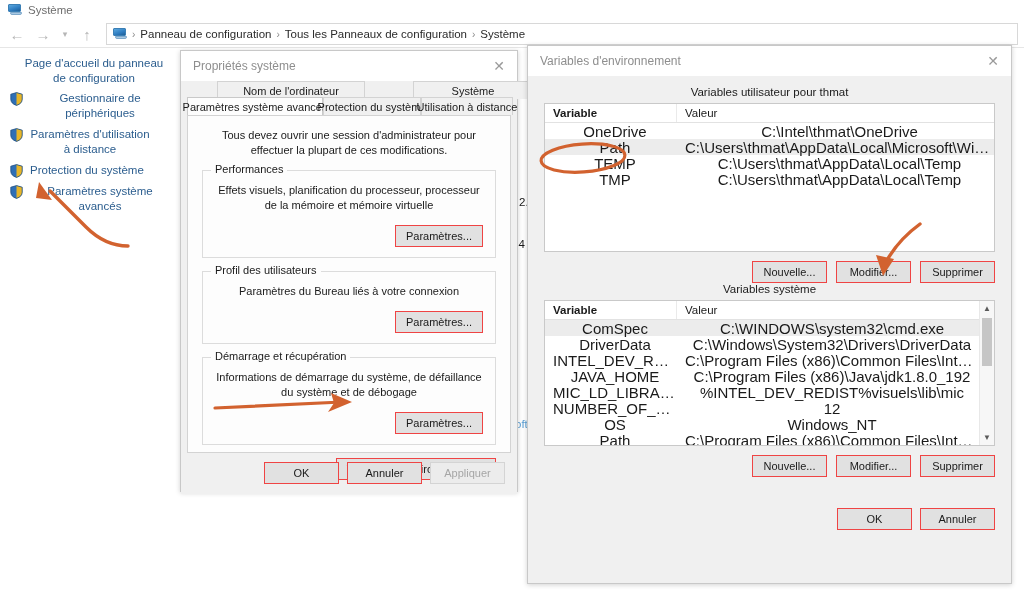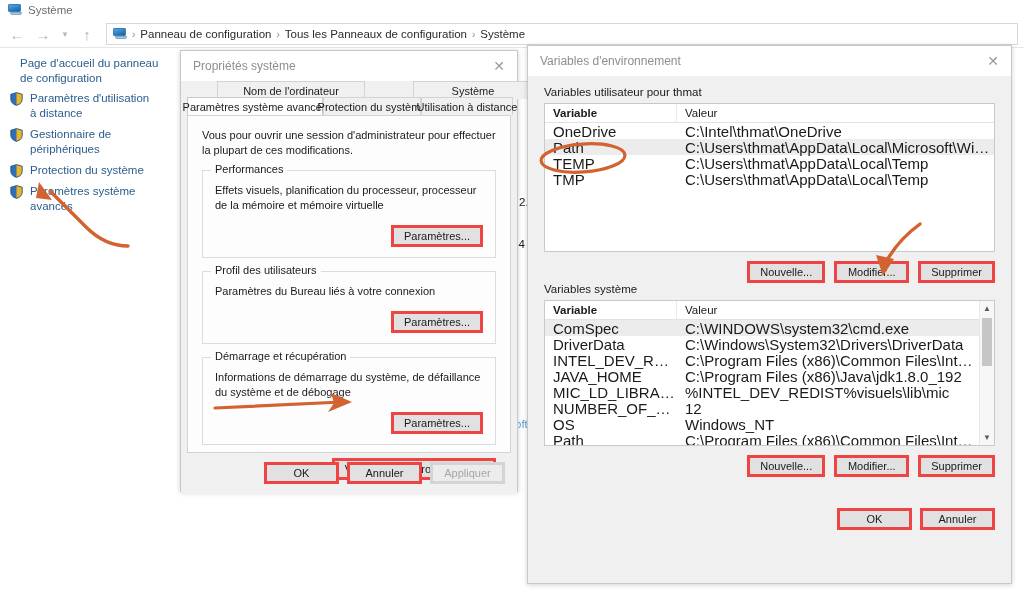--- a/index.html
+++ b/index.html
@@ -2,21 +2,21 @@
 <html><head>
 <meta charset="utf-8">
 <style>
   * { box-sizing: border-box; margin: 0; padding: 0; }
   html, body {
     width: 1024px; height: 592px;
     font-family: "Liberation Sans", sans-serif;
     background: #ffffff;
     overflow: hidden;
   }
-  #root { position: relative; width: 1024px; height: 592px; background: #fff; }
+  #root { position: relative; width: 1024px; height: 592px; background: #fff; text-align: center; }
 
   
   .win-title {
     position: absolute; left: 0; top: 0; width: 1024px; height: 20px;
     display: flex; align-items: center; gap: 6px; padding-left: 8px;
     font-size: 11.5px; color: #6d6d6d; background: #fff;
   }
   .pc-icon { width: 14px; height: 12px; position: relative; flex: 0 0 auto; }
   .pc-icon .scr {
     position: absolute; left: 0; top: 0; width: 13px; height: 8px;
@@ -103,21 +103,21 @@
   }
   .group-title {
     position: absolute; top: -8px; left: 8px; background: #fdfdfd;
     padding: 0 4px; font-size: 11px; color: #1a1a1a;
   }
   .group-text { font-size: 11px; color: #1a1a1a; line-height: 15px; }
   .group-btnrow { display: flex; justify-content: flex-end; margin-top: 12px; }
 
   .btn {
     min-width: 75px; height: 22px; padding: 0 10px; font-size: 11px; color: #1a1a1a;
-    background: #e1e1e1; border: 3px solid #ef4444;
+    background: #e1e1e1; border: 1px solid #ef4444;
     display: inline-flex; align-items: center; justify-content: center; white-space: nowrap;
   }
   .btn.disabled { color: #a6a6a6; background: #ececec; border-color: #d4d4d4; }
 
   .dlg-footer {
     display: flex; justify-content: flex-end; gap: 8px; padding: 9px 12px 10px 12px;
     background: #f0f0f0;
   }
 
   
@@ -203,32 +203,32 @@
     <div class="side-head">Page d'accueil du panneau de configuration</div>
 
     <div class="side-item">
       <span class="shield">
         <svg width="13" height="14" viewBox="0 0 13 14">
           <path d="M6.5 0.6 L12.2 2.2 L12.2 7.2 Q12.2 11.6 6.5 13.4 Q0.8 11.6 0.8 7.2 L0.8 2.2 Z" fill="#2f6fb5"></path>
           <path d="M6.5 0.6 L12.2 2.2 L12.2 7.2 Q12.2 11.6 6.5 13.4 Z" fill="#e8b628"></path>
           <path d="M6.5 0.6 L12.2 2.2 L12.2 7.2 Q12.2 11.6 6.5 13.4 Q0.8 11.6 0.8 7.2 L0.8 2.2 Z" fill="none" stroke="#1d4e82" stroke-width="0.8"></path>
         </svg>
       </span>
-      <span class="lbl" style="max-width:120px">Paramètres d'utilisation à distance</span>
+      <span class="lbl">Gestionnaire de périphériques</span>
     </div>
 
     <div class="side-item">
       <span class="shield">
         <svg width="13" height="14" viewBox="0 0 13 14">
           <path d="M6.5 0.6 L12.2 2.2 L12.2 7.2 Q12.2 11.6 6.5 13.4 Q0.8 11.6 0.8 7.2 L0.8 2.2 Z" fill="#2f6fb5"></path>
           <path d="M6.5 0.6 L12.2 2.2 L12.2 7.2 Q12.2 11.6 6.5 13.4 Z" fill="#e8b628"></path>
           <path d="M6.5 0.6 L12.2 2.2 L12.2 7.2 Q12.2 11.6 6.5 13.4 Q0.8 11.6 0.8 7.2 L0.8 2.2 Z" fill="none" stroke="#1d4e82" stroke-width="0.8"></path>
         </svg>
       </span>
-      <span class="lbl">Gestionnaire de périphériques</span>
+      <span class="lbl" style="max-width:120px">Paramètres d'utilisation à distance</span>
     </div>
 
     <div class="side-item">
       <span class="shield">
         <svg width="13" height="14" viewBox="0 0 13 14">
           <path d="M6.5 0.6 L12.2 2.2 L12.2 7.2 Q12.2 11.6 6.5 13.4 Q0.8 11.6 0.8 7.2 L0.8 2.2 Z" fill="#2f6fb5"></path>
           <path d="M6.5 0.6 L12.2 2.2 L12.2 7.2 Q12.2 11.6 6.5 13.4 Z" fill="#e8b628"></path>
           <path d="M6.5 0.6 L12.2 2.2 L12.2 7.2 Q12.2 11.6 6.5 13.4 Q0.8 11.6 0.8 7.2 L0.8 2.2 Z" fill="none" stroke="#1d4e82" stroke-width="0.8"></path>
         </svg>
       </span>
@@ -264,21 +264,21 @@
           <div class="tab top-tab" style="width:120px">Système</div>
         </div>
         <div class="tabrow bottom">
           <div class="tab sel" style="width:136px">Paramètres système avancés</div>
           <div class="tab" style="width:98px">Protection du système</div>
           <div class="tab" style="width:92px">Utilisation à distance</div>
         </div>
       </div>
 
       <div class="tabpanel" style="height:338px">
-        <div class="panel-note">Vous pour ouvrir une session d'administrateur pour effectuer la plupart de ces modifications.</div>
+        <div class="panel-note">Tous devez ouvrir une session d'administrateur pour effectuer la plupart de ces modifications.</div>
 
         <div class="group">
           <div class="group-title">Performances</div>
           <div class="group-text">Effets visuels, planification du processeur, processeur de la mémoire et mémoire virtuelle</div>
           <div class="group-btnrow">
             <span class="btn">Paramètres...</span>
           </div>
         </div>
 
         <div class="group">

